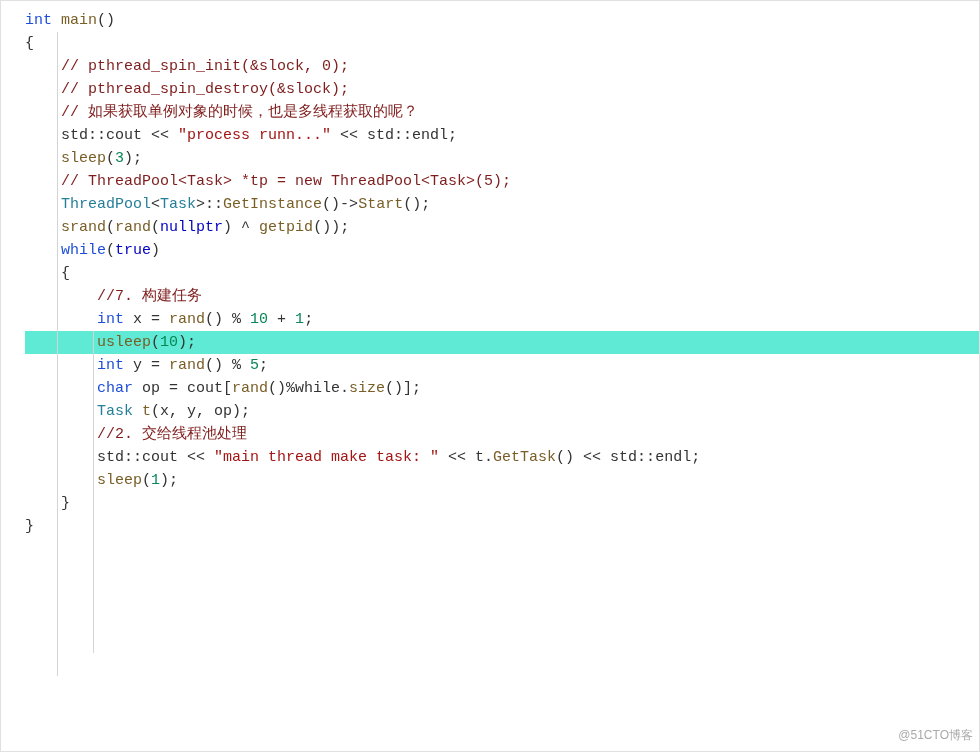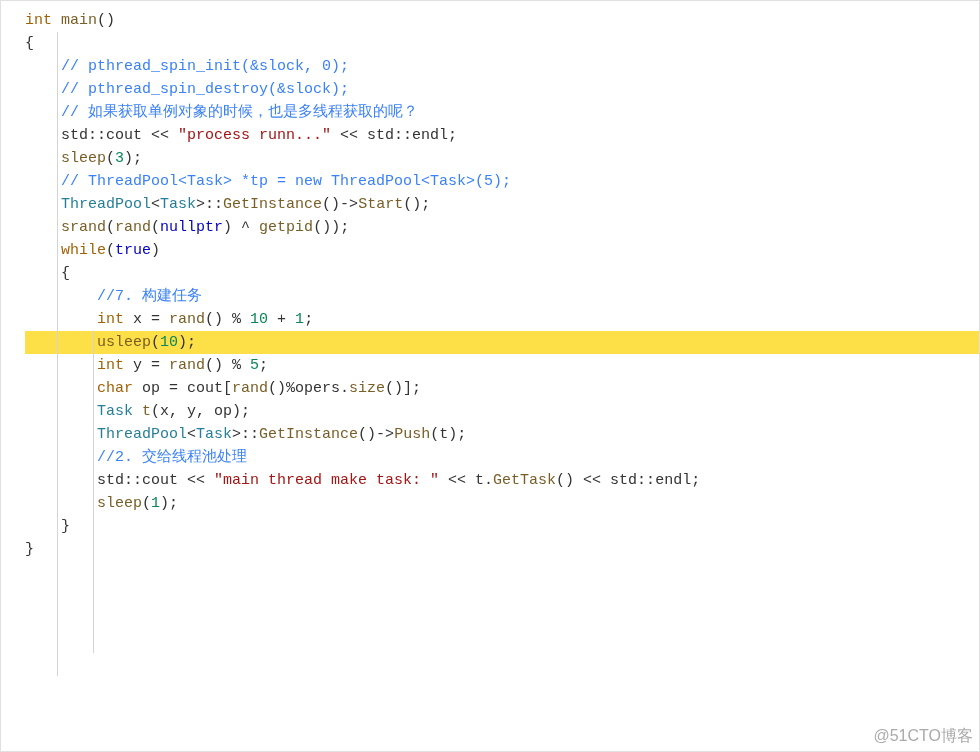--- a/index.html
+++ b/index.html
@@ -10,43 +10,43 @@
     background: #ffffff;
     color: #333333;
     width: 980px;
     height: 752px;
     padding: 8px 0 0 24px;
     position: relative;
     border: 1px solid #e0e0e0;
   }
   .code-area { position: relative; }
   .line { white-space: pre; }
-  .line.hl { background: #fde047; }
+  .line.hl { background: #5eead4; }
   .guide {
     position: absolute;
     top: 0;
     bottom: 0;
     width: 1px;
     background: #d4d4d4;
   }
   .guide.g1 { left: 32px; top: 23px; height: 644px; }
   .guide.g2 { left: 68px; top: 322px; height: 322px; }
-  .kw   { color: #a16207; }
+  .kw   { color: #1d4ed8; }
   .type { color: #267f99; }
   .fn   { color: #795e26; }
   .str  { color: #a31515; }
-  .cmt  { color: #3b82f6; text-align: center; }
+  .cmt  { color: #7f1d1d; text-align: center; }
   .num  { color: #098658; }
   .mac  { color: #0000c0; }
   .watermark {
     position: absolute;
     right: 6px;
     bottom: 4px;
     font-family: Arial, sans-serif;
-    font-size: 16px;
+    font-size: 12px;
     color: #aaaaaa;
   }
 </style>
 </head>
 <body>
 
 <div class="code-area">
   <div class="guide g1"></div>
   <div class="guide g2"></div>
 
@@ -61,24 +61,23 @@
   <div class="line"><span class="cmt">    // ThreadPool&lt;Task&gt; *tp = new ThreadPool&lt;Task&gt;(5);</span></div>
   <div class="line"><span>    </span><span class="type">ThreadPool</span><span>&lt;</span><span class="type">Task</span><span>&gt;::</span><span class="fn">GetInstance</span><span>()-&gt;</span><span class="fn">Start</span><span>();</span></div>
   <div class="line"><span>    </span><span class="fn">srand</span><span>(</span><span class="fn">rand</span><span>(</span><span class="mac">nullptr</span><span>) ^ </span><span class="fn">getpid</span><span>());</span></div>
   <div class="line"><span></span></div>
   <div class="line"><span>    </span><span class="kw">while</span><span>(</span><span class="mac">true</span><span>)</span></div>
   <div class="line"><span>    {</span></div>
   <div class="line"><span class="cmt">        //7. 构建任务</span></div>
   <div class="line"><span>        </span><span class="kw">int</span><span> x = </span><span class="fn">rand</span><span>() % </span><span class="num">10</span><span> + </span><span class="num">1</span><span>;</span></div>
   <div class="line hl"><span>        </span><span class="fn">usleep</span><span>(</span><span class="num">10</span><span>);</span></div>
   <div class="line"><span>        </span><span class="kw">int</span><span> y = </span><span class="fn">rand</span><span>() % </span><span class="num">5</span><span>;</span></div>
-  <div class="line"><span>        </span><span class="kw">char</span><span> op = cout[</span><span class="fn">rand</span><span>()%opers.</span><span class="fn">size</span><span>()];</span></div>
+  <div class="line"><span>        </span><span class="kw">char</span><span> op = cout[</span><span class="fn">rand</span><span>()%while.</span><span class="fn">size</span><span>()];</span></div>
   <div class="line"><span></span></div>
   <div class="line"><span>        </span><span class="type">Task</span><span> </span><span class="fn">t</span><span>(x, y, op);</span></div>
-  <div class="line"><span>        </span><span class="type">ThreadPool</span><span>&lt;</span><span class="type">Task</span><span>&gt;::</span><span class="fn">GetInstance</span><span>()-&gt;</span><span class="fn">Push</span><span>(t);</span></div>
   <div class="line"><span class="cmt">        //2. 交给线程池处理</span></div>
   <div class="line"><span>        std::cout &lt;&lt; </span><span class="str">"main thread make task: "</span><span> &lt;&lt; t.</span><span class="fn">GetTask</span><span>() &lt;&lt; std::endl;</span></div>
   <div class="line"><span></span></div>
   <div class="line"><span>        </span><span class="fn">sleep</span><span>(</span><span class="num">1</span><span>);</span></div>
   <div class="line"><span>    }</span></div>
   <div class="line"><span>}</span></div>
 </div>
 
 <div class="watermark">@51CTO博客</div>
 

